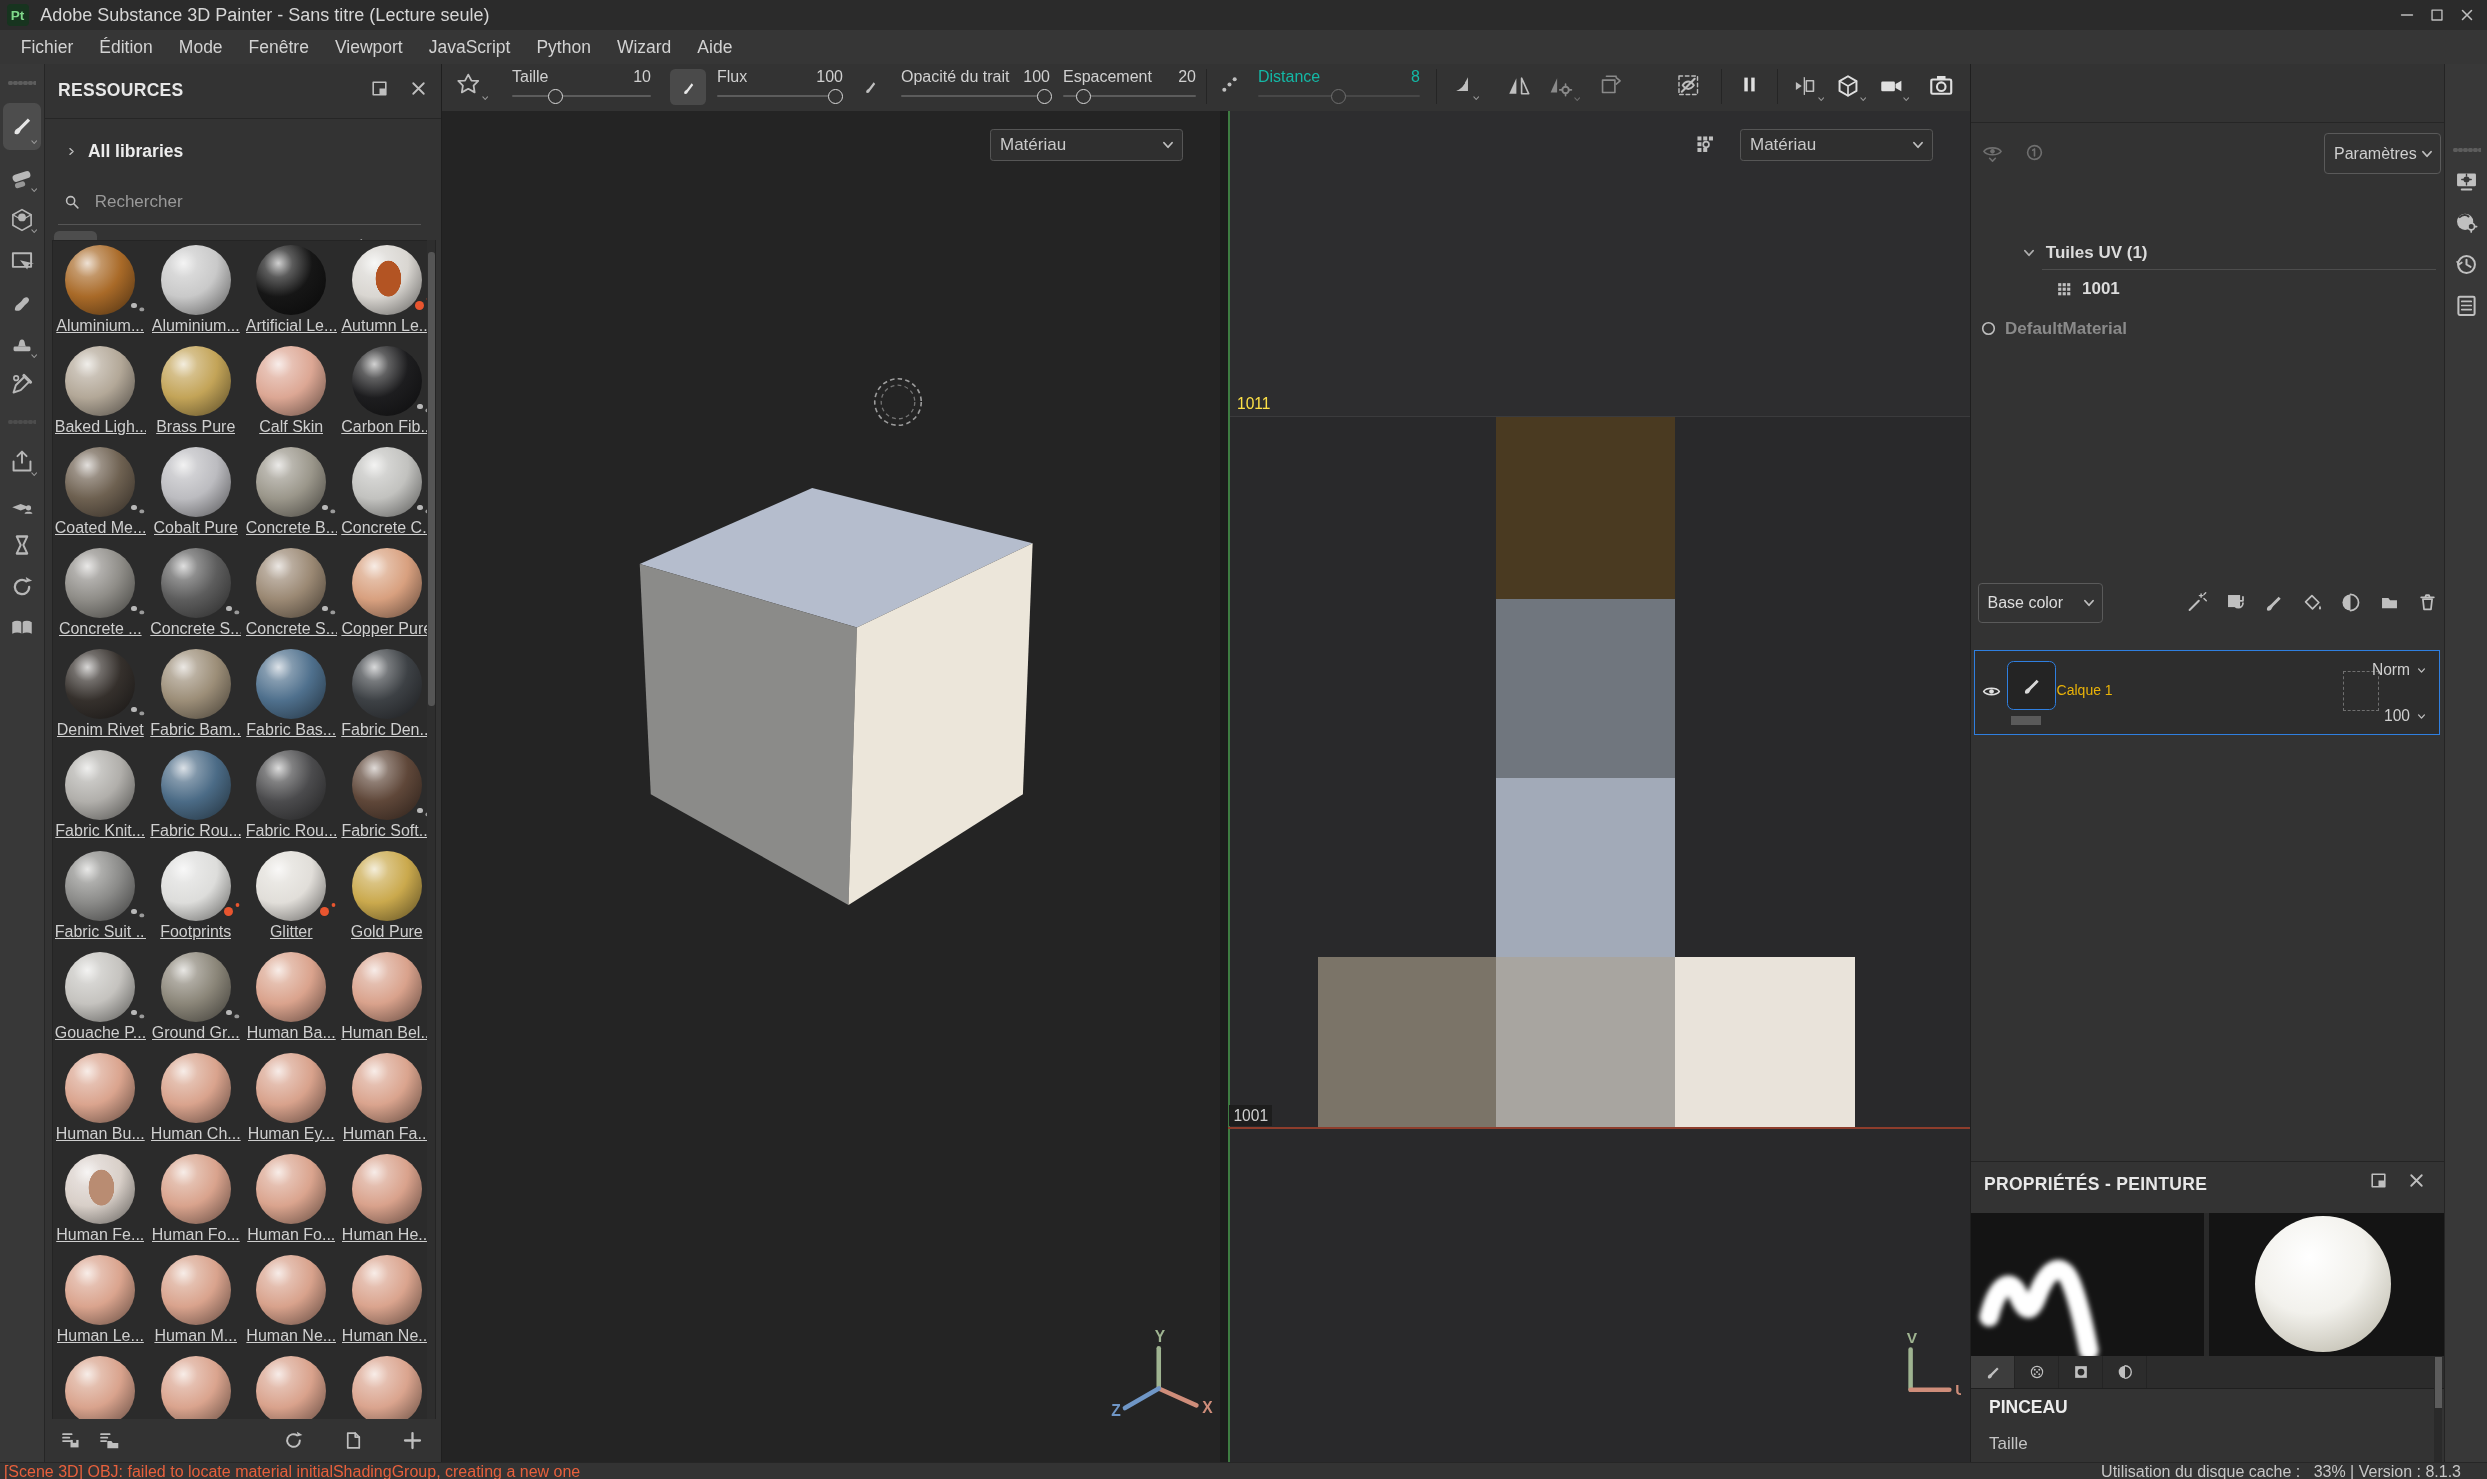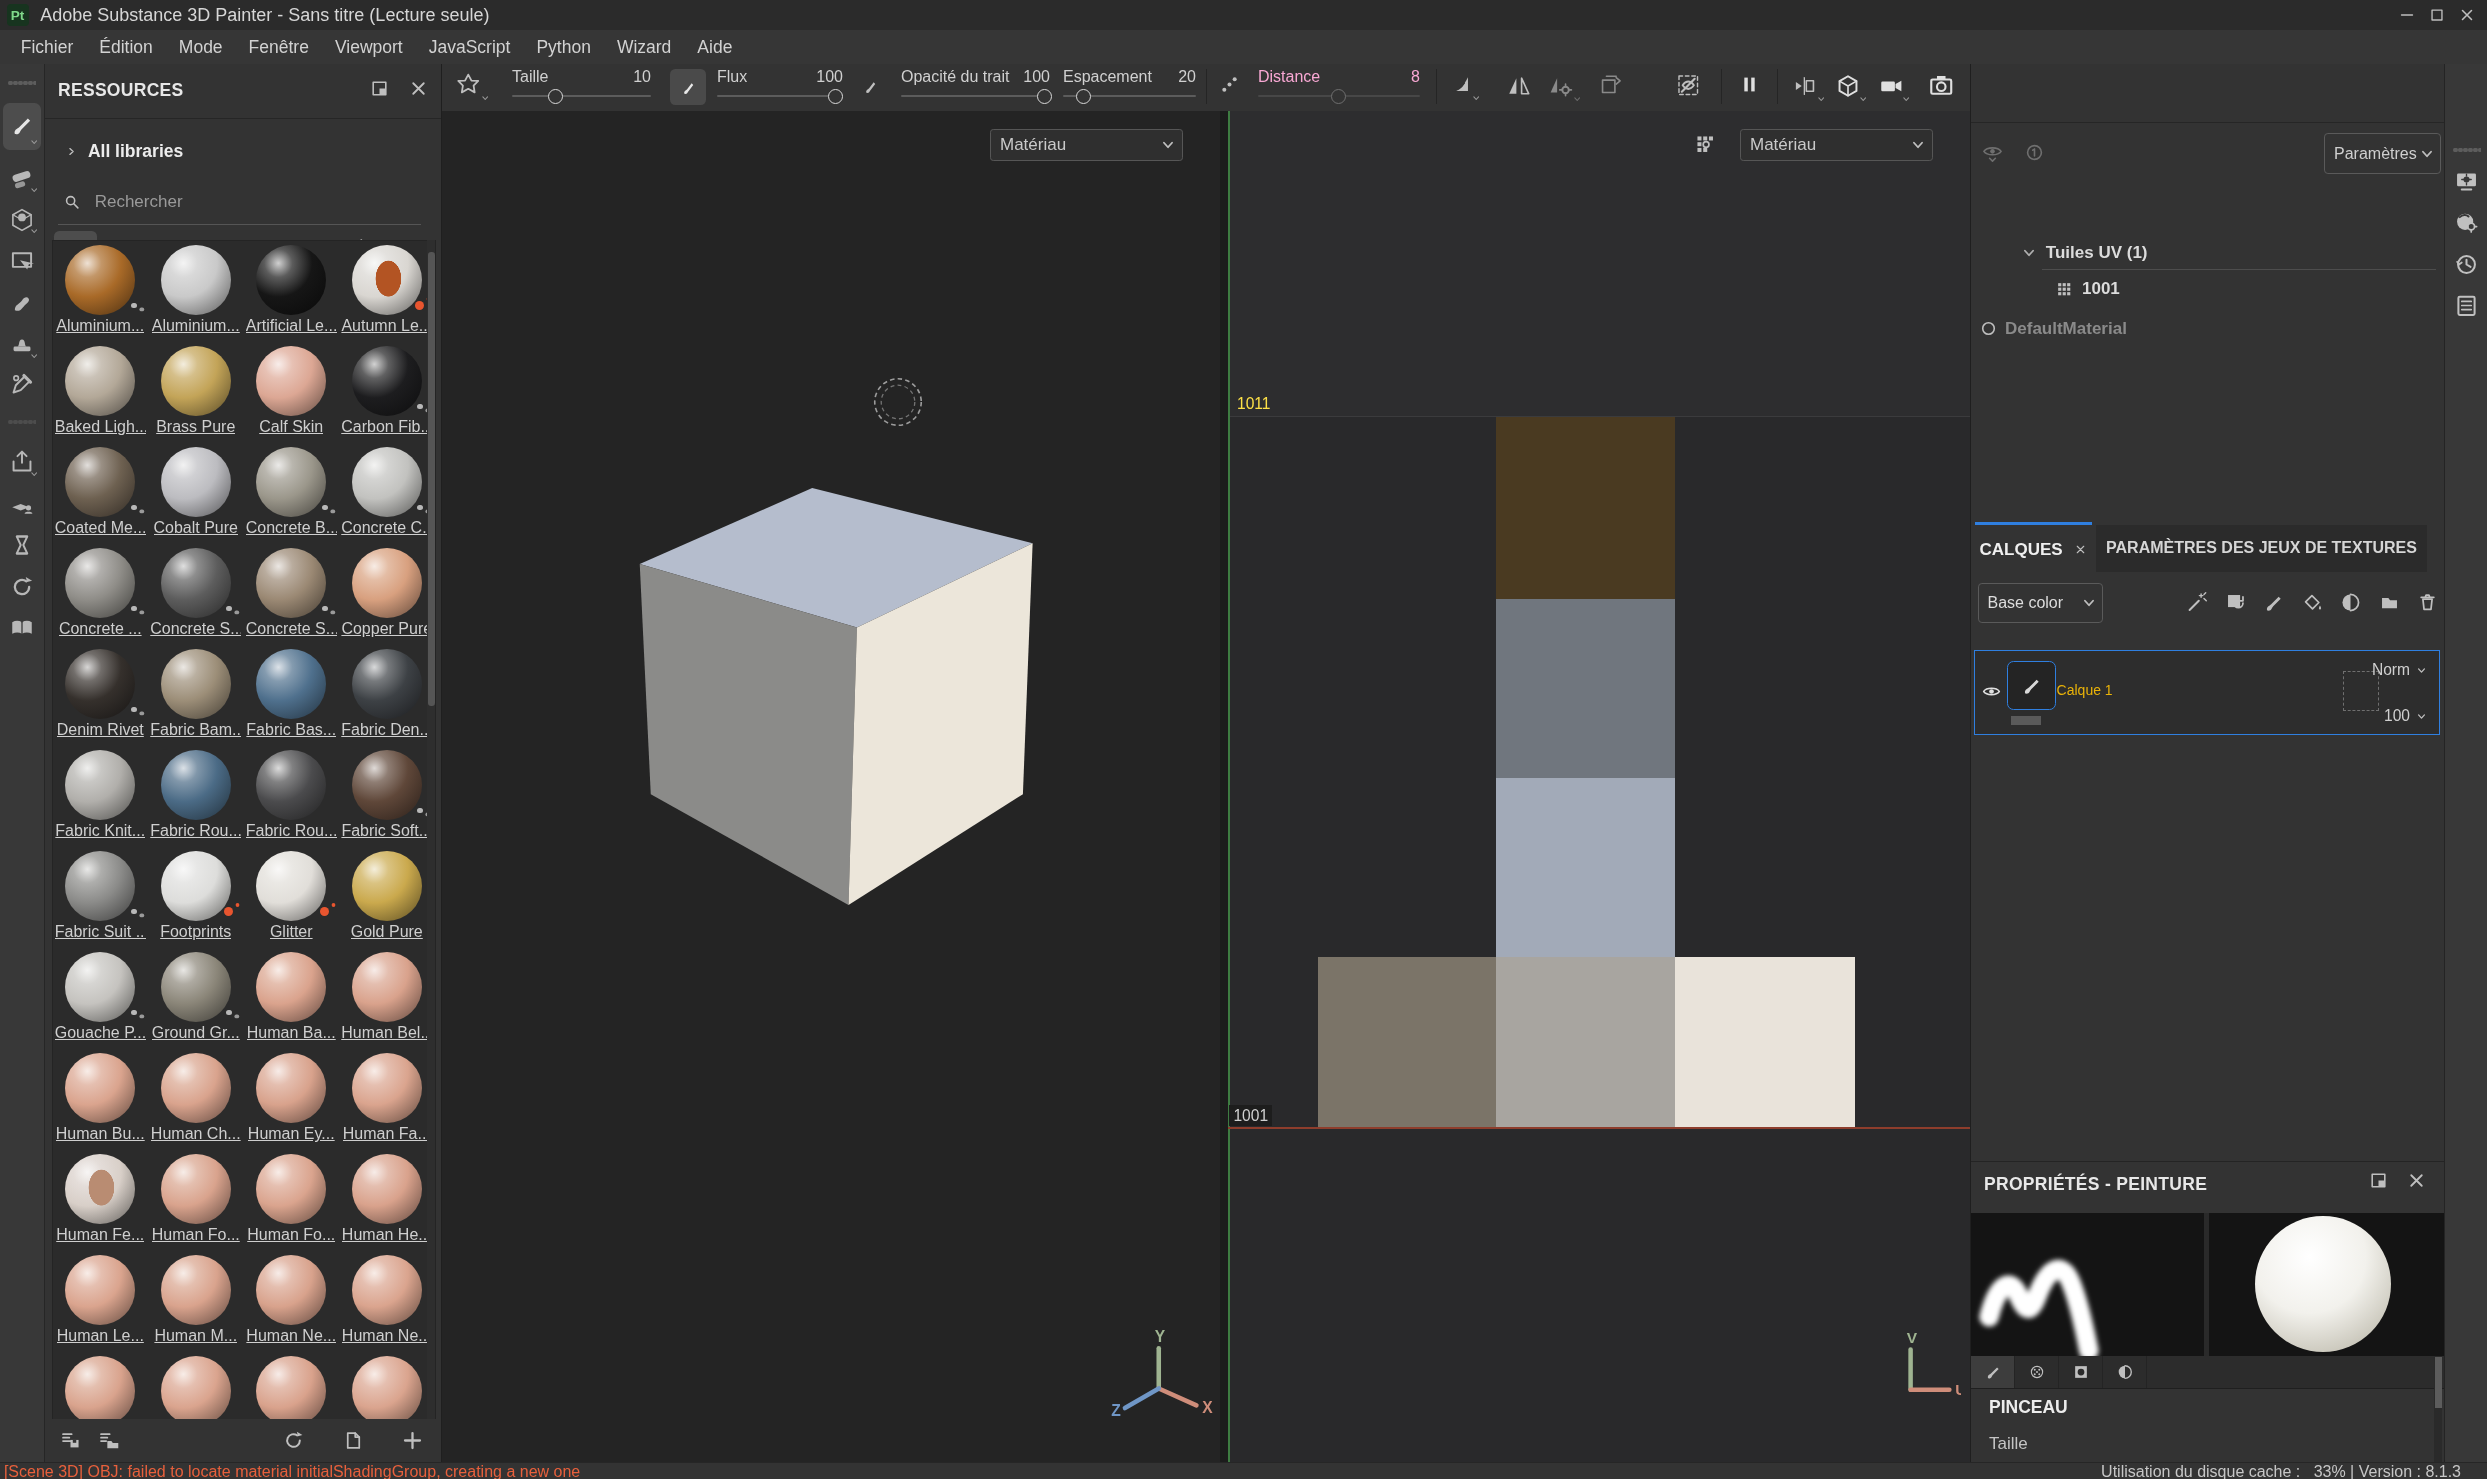--- a/index.html
+++ b/index.html
@@ -62,21 +62,21 @@
 
   
   #center{left:442px;top:0;width:1528px;height:1398px;background:#242424;}
   #vp-toolbar{left:0;top:0;width:1528px;height:47px;background:#333;border-bottom:1.3px solid #1d1d1d;}
   .tb-item{position:absolute;top:6.5px;}
   .tb-sep{position:absolute;top:5.2px;width:1.3px;height:35px;background:#252525;}
   .slider-group{position:absolute;top:3.9px;}
   .sl-row{display:flex;justify-content:space-between;font-size:16px;color:#d0d0d0;}
   .sl-track{margin-top:9px;height:2.6px;background:#5c5c5c;border-radius:1.3px;position:relative;}
   .sl-knob{position:absolute;top:-5.8px;width:13px;height:13px;border-radius:50%;background:#333;border:1.9px solid #d9d9d9;}
-  .dis .sl-row{color:#f9a8d4;} .dis .sl-track{background:#474747;} .dis .sl-knob{border-color:#6f6f6f;}
+  .dis .sl-row{color:#14b8a6;} .dis .sl-track{background:#474747;} .dis .sl-knob{border-color:#6f6f6f;}
   .tb-btn{width:36px;height:36px;background:#4a4a4a;border-radius:5.2px;display:flex;align-items:center;justify-content:center;}
 
   #viewports{left:0;top:47px;width:1528px;height:1352px;}
   #vp3d{left:0;top:0;width:778px;height:1352px;background:#242424;overflow:hidden;}
   #vp-divider{left:778px;top:0;width:7.8px;height:1352px;background:#1c1c1c;}
   #vp2d{left:786px;top:0;width:742px;height:1352px;background:#29292b;overflow:hidden;}
   .vp-dd{position:absolute;width:191px;height:30px;background:#2f2f2f;border:1.3px solid #565656;border-radius:3.2px;
          display:flex;align-items:center;font-size:17px;color:#c9c9c9;}
   .vp-dd span{margin-left:9px;} .vp-dd .ic{margin-left:auto;margin-right:5.2px;}
   .uv-tile{position:absolute;}
@@ -945,33 +945,20 @@
     </div>
     <div id="ts-default" class="abs">
       <span class="ic ic32" style="margin-left:6.5px">
           <svg viewBox="0 0 40 40" stroke="currentColor" fill="none" stroke-linecap="round" stroke-linejoin="round">
             <circle cx="20" cy="20" r="11" stroke-width="3"></circle>
           </svg>
         </span>
       <b>DefaultMaterial</b>
     </div>
 
-    <div id="tabbar" class="abs">
-      <div id="tab-calques">
-        <b>CALQUES</b>
-        <span class="ic ic20">
-            <svg viewBox="0 0 40 40" stroke="currentColor" fill="none" stroke-linecap="round" stroke-linejoin="round">
-              <path d="M10 10L30 30M30 10L10 30" stroke-width="3.5"></path>
-            </svg>
-          </span>
-      </div>
-      <div id="tab-params">
-        <b>PARAMÈTRES DES JEUX DE TEXTURES</b>
-      </div>
-    </div>
     <div id="channel-dd" class="abs">
       <span>Base color</span>
       <span class="ic ic28">
           <svg viewBox="0 0 40 40" stroke="currentColor" fill="none" stroke-linecap="round" stroke-linejoin="round">
             <path d="M11 15l9 10 9-10" stroke-width="4"></path>
           </svg>
         </span>
     </div>
     <div id="layer-actions" class="abs">
       <span class="ic ic36">

